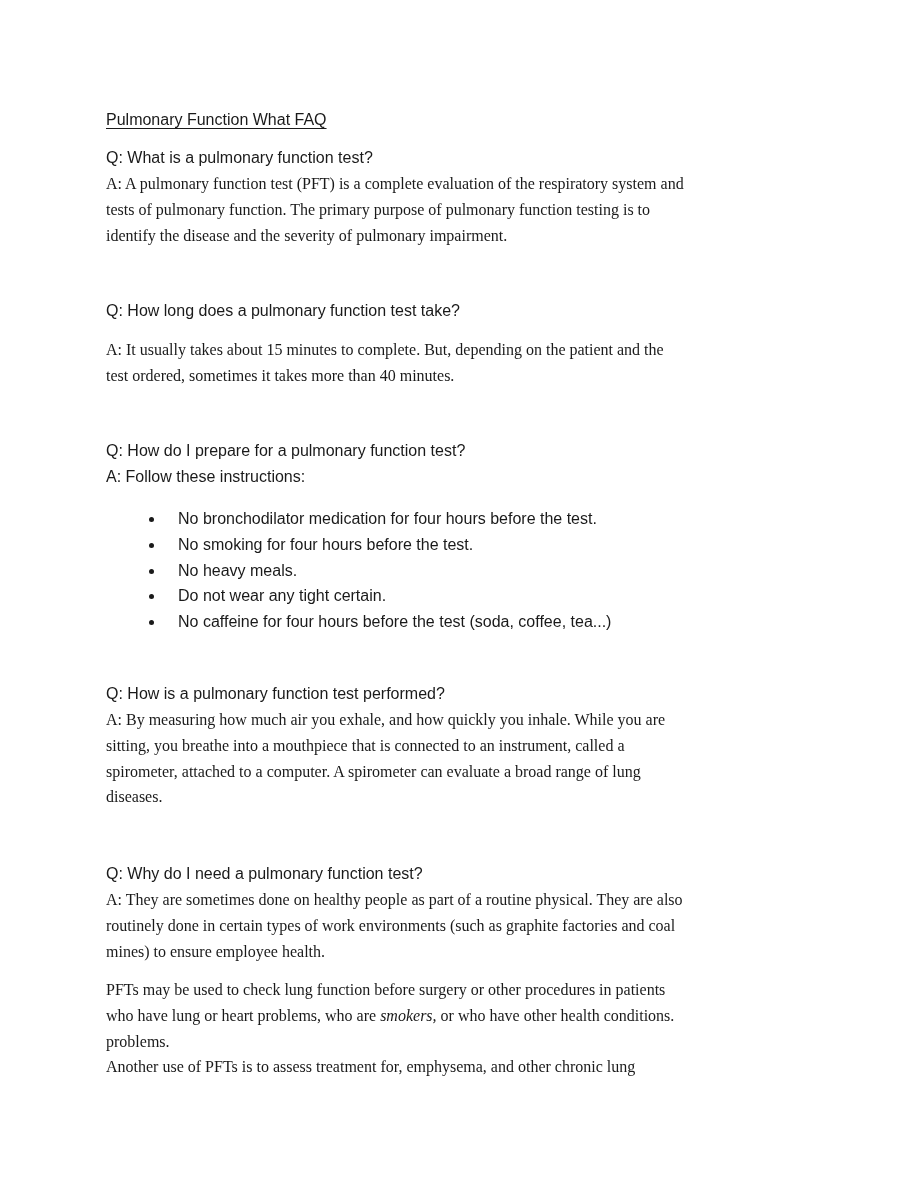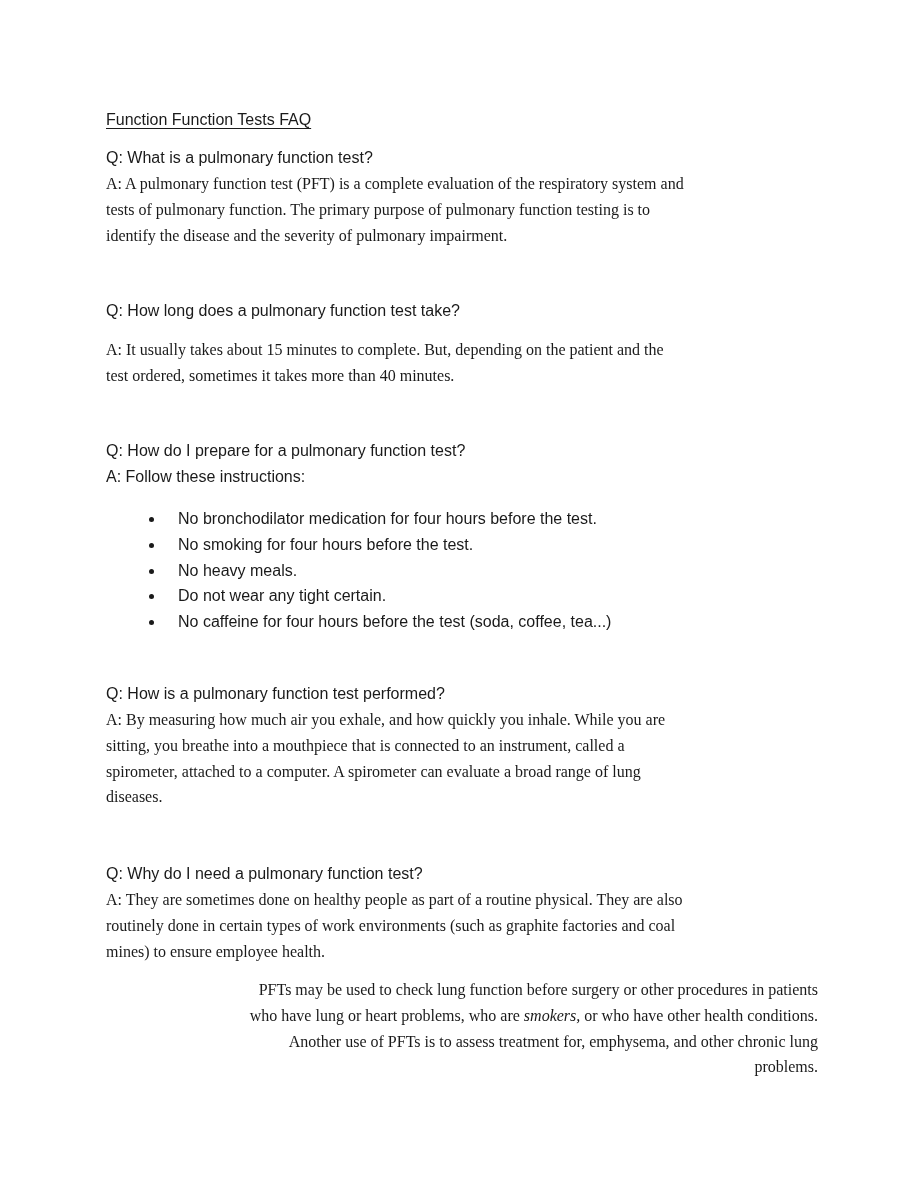--- a/index.html
+++ b/index.html
@@ -68,21 +68,21 @@
       border-radius: 50%;
       background: #1a1a1a;
     }
     em { font-style: italic; }
   </style>
 </head>
 <body>
 
 <div class="page">
 
-  <div class="abs title" style="top:107px;">Function Function Tests FAQ</div>
+  <div class="abs title" style="top:107px;">Pulmonary Function What FAQ</div>
 
   <div class="abs" style="top:145px;">Q: What is a pulmonary function test?</div>
   <div class="para" style="top:171px;">
     <span class="line">A: A pulmonary function test (PFT) is a complete evaluation of the respiratory system and</span>
     <span class="line">tests of pulmonary function. The primary purpose of pulmonary function testing is to</span>
     <span class="line">identify the disease and the severity of pulmonary impairment.</span>
   </div>
 
   <div class="abs" style="top:298px;">Q: How long does a pulmonary function test take?</div>
   <div class="para" style="top:337px;">
@@ -108,20 +108,20 @@
     <span class="line">diseases.</span>
   </div>
 
   <div class="abs" style="top:861px;text-align:right;">Q: Why do I need a pulmonary function test?</div>
   <div class="para" style="top:887px;">
     <span class="line">A: They are sometimes done on healthy people as part of a routine physical. They are also</span>
     <span class="line">routinely done in certain types of work environments (such as graphite factories and coal</span>
     <span class="line">mines) to ensure employee health.</span>
   </div>
 
-  <div class="para" style="top:977px;text-align:right;">
+  <div class="para" style="top:977px;">
     <span class="line">PFTs may be used to check lung function before surgery or other procedures in patients</span>
     <span class="line"><span>who have lung or heart problems, who are </span><em>smokers,</em><span> or who have other health conditions.</span></span>
+    <span class="line">problems.</span>
     <span class="line">Another use of PFTs is to assess treatment for, emphysema, and other chronic lung</span>
-    <span class="line">problems.</span>
   </div>
 
 </div>
 
 </body></html>

